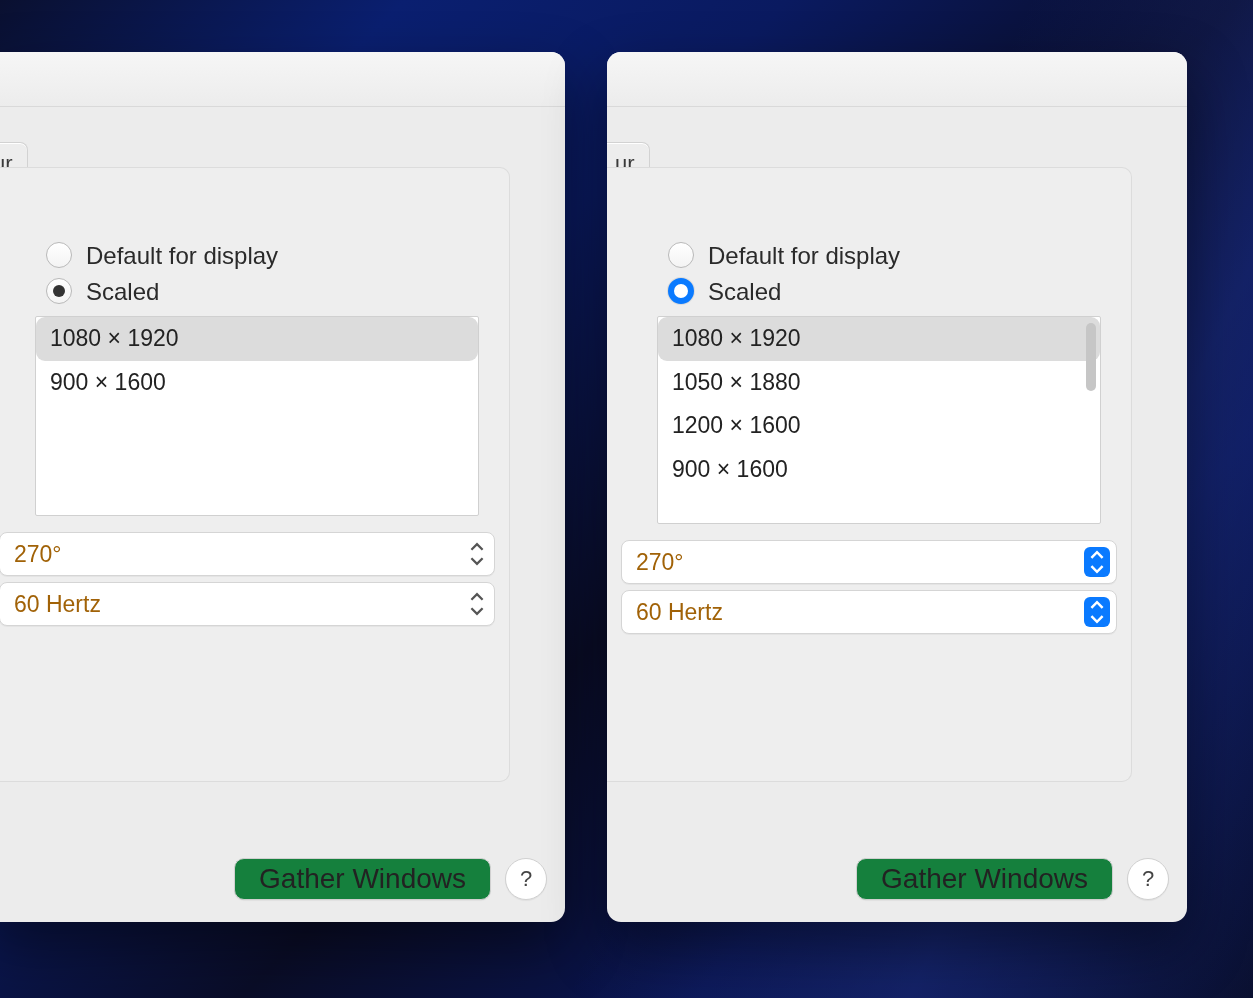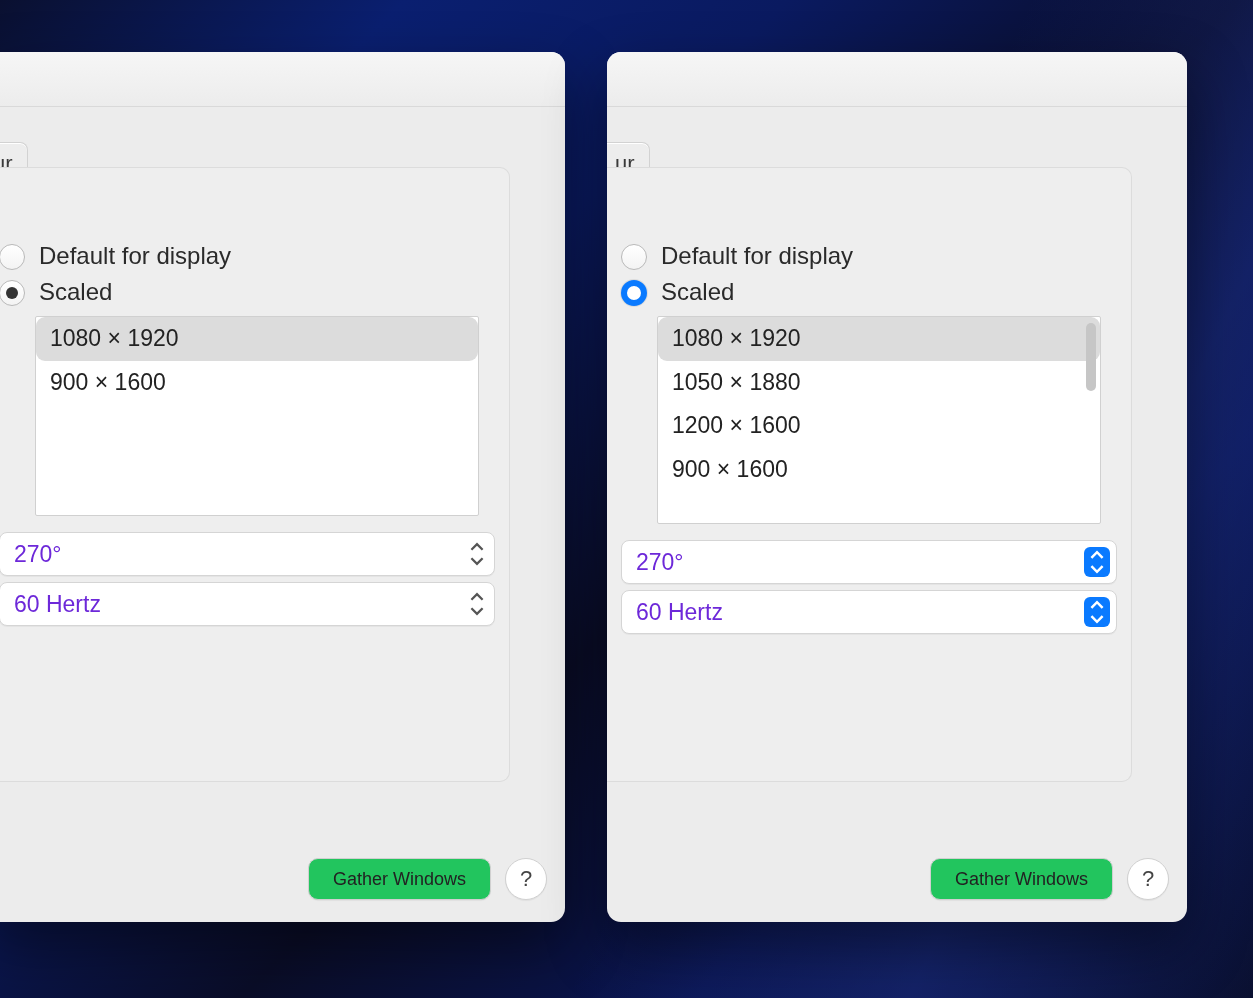--- a/index.html
+++ b/index.html
@@ -67,25 +67,26 @@
     left: 0; right: 55px; top: 115px;
     bottom: 140px;
     background: #eeeeee;
     border: 1px solid #dcdcdc;
     border-left: none;
     border-radius: 0 10px 10px 0;
     padding: 70px 10px 18px 10px;
   }
 
   .radio-row {
-    display: flex; align-items: flex-end;
+    display: flex; align-items: flex-start;
     gap: 14px;
     font-size: 24px;
     color: #2a2a2a;
     margin: 4px 0 8px 4px;
+    padding-left: 47px;
   }
   .radio {
     width: 26px; height: 26px;
     border-radius: 50%;
     border: 1px solid #b9b9b9;
     background: linear-gradient(#ffffff,#f3f3f3);
     display:flex; align-items:center; justify-content:center;
     flex-shrink:0;
   }
   .radio.selected-dark::after{
@@ -129,21 +130,21 @@
 
   .select {
     margin: 6px 4px;
     height: 44px;
     background:#fff;
     border:1px solid #d5d5d5;
     border-radius:8px;
     display:flex; align-items:center;
     padding: 0 44px 0 14px;
     font-size: 23px;
-    color:#6d28d9;
+    color:#a16207;
     position:relative;
     box-shadow: 0 1px 0 rgba(0,0,0,.04);
   }
   .select .stepper {
     position:absolute; right:6px; top:50%;
     transform: translateY(-50%);
     width: 22px; height: 30px;
     display:flex; flex-direction:column;
     align-items:center; justify-content:center;
   }
@@ -159,24 +160,24 @@
   .footer {
     position:absolute;
     left:0; right:18px; bottom:22px;
     display:flex; align-items:center;
     justify-content:flex-end;
     gap:14px;
   }
   .btn {
     height:42px;
     padding: 0 24px;
-    background:#22c55e;
+    background:#15803d;
     border:1px solid #d0d0d0;
     border-radius:10px;
-    font-size:18px;
+    font-size:28px;
     color:#222;
     display:flex; align-items:center;
     box-shadow: 0 1px 1px rgba(0,0,0,.05);
   }
   .help {
     width:42px; height:42px;
     border-radius:50%;
     background:#fff;
     border:1px solid #d0d0d0;
     display:flex; align-items:center; justify-content:center;

